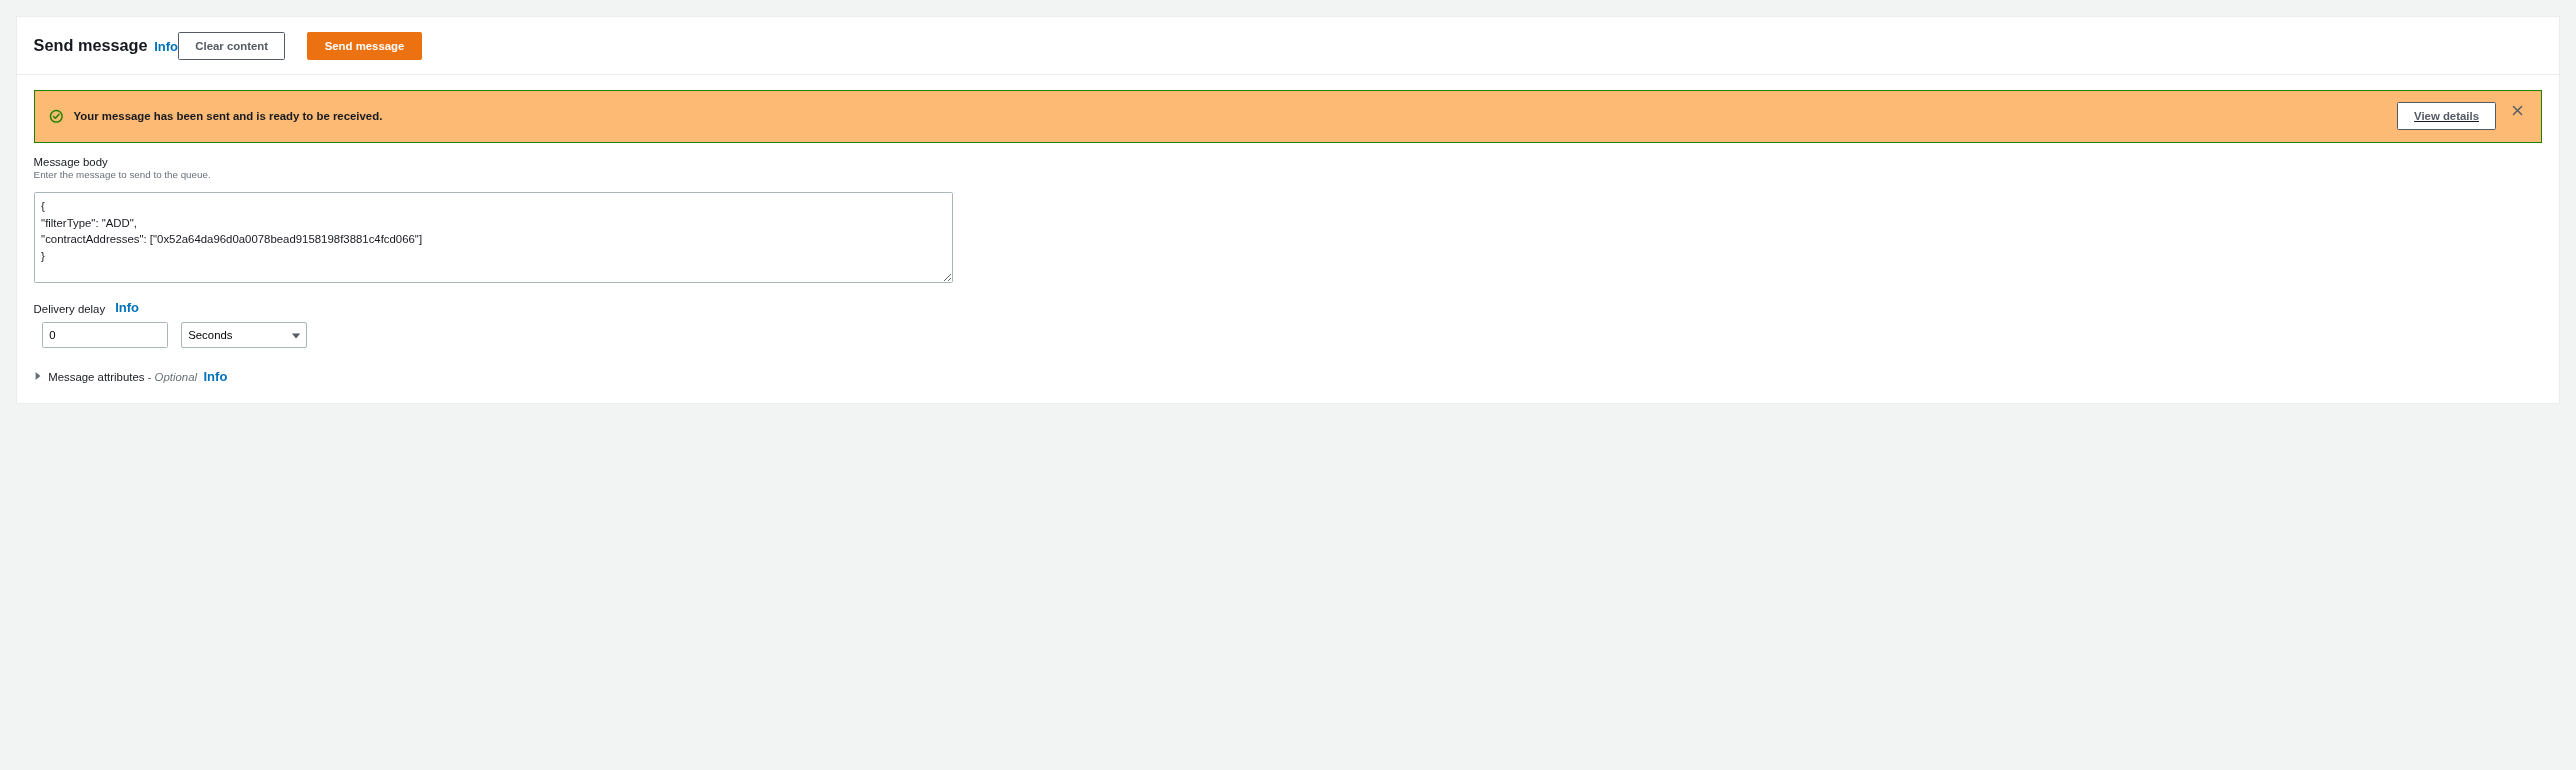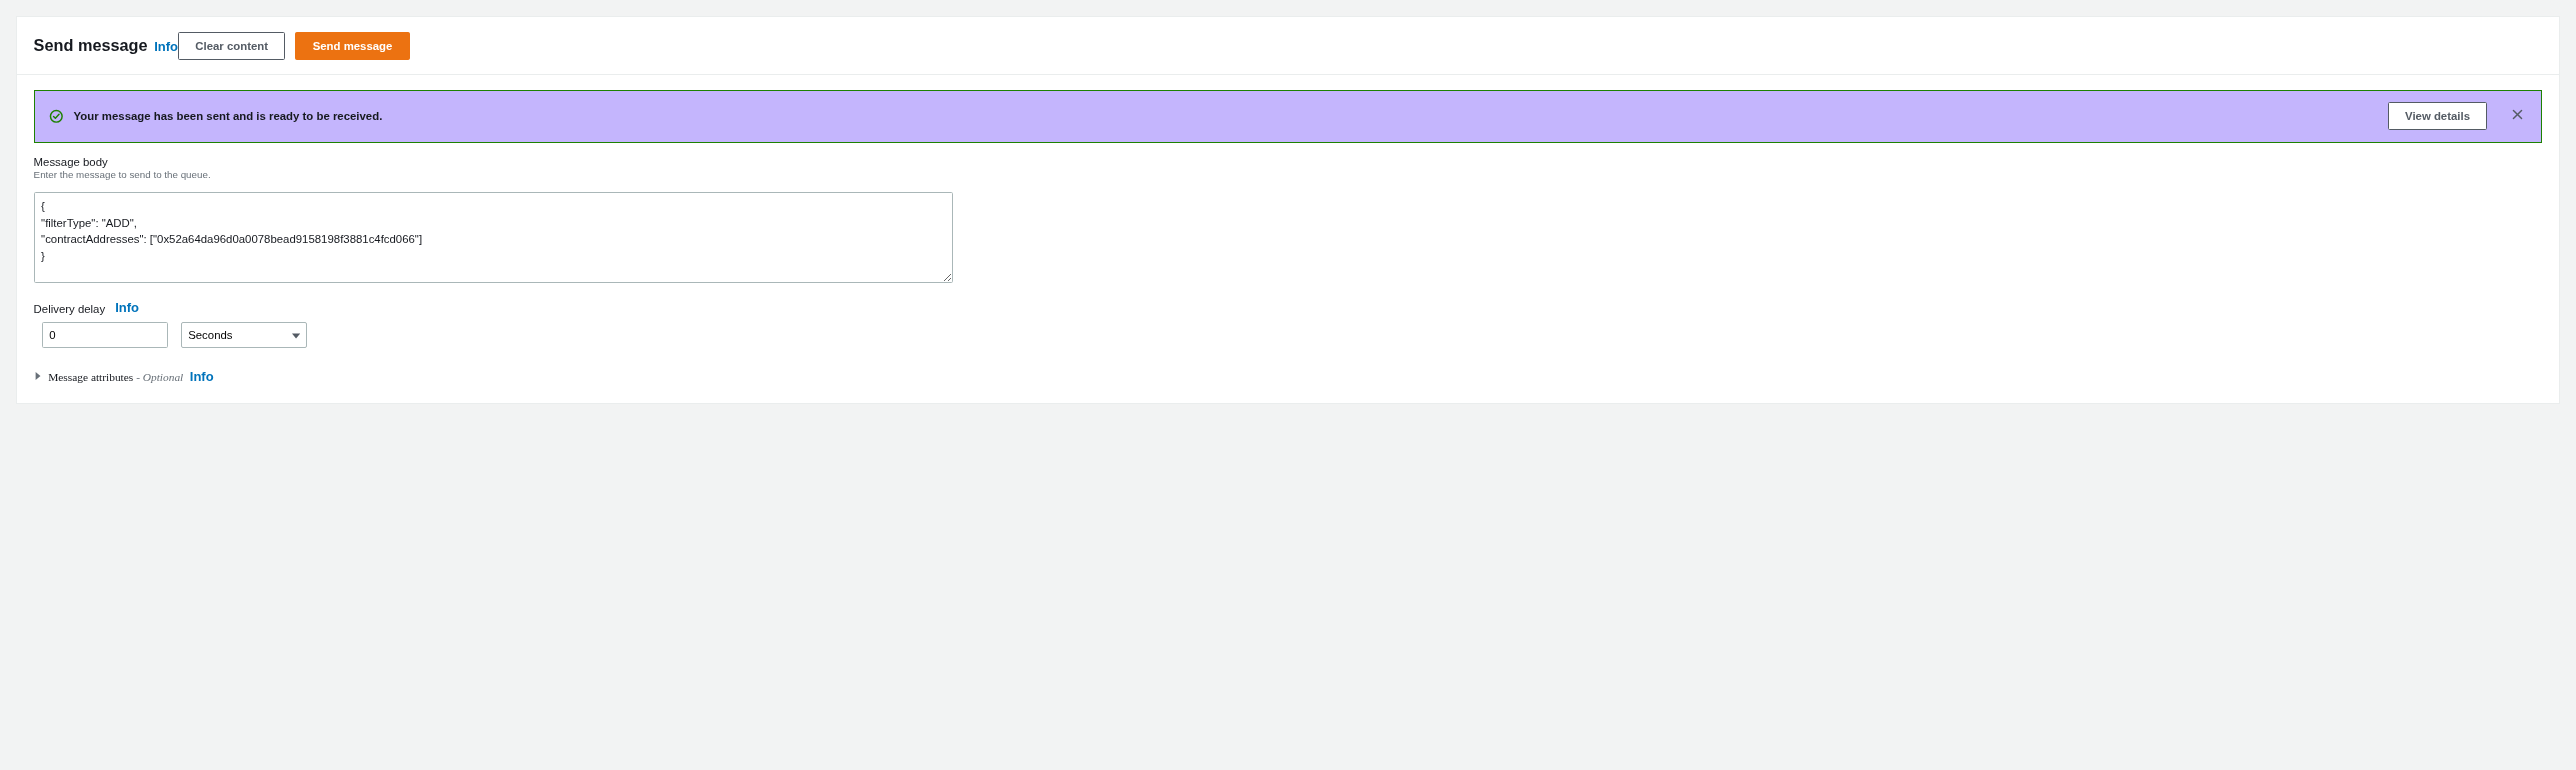--- a/index.html
+++ b/index.html
@@ -17,21 +17,21 @@
   .panel-header {
     display: flex;
     align-items: center;
     justify-content: flex-start;
     padding: 14.6px 16.3px 14.6px 16.3px;
     border-bottom: 0.8px solid #eaeded;
   }
   .panel-title-wrap { display: flex; align-items: baseline; gap: 6.5px; }
   .panel-title { font-size: 16.3px; font-weight: 700; color: #16191f; }
   .info-link { color: #0073bb; font-size: 13px; font-weight: 700; cursor: pointer; }
-  .header-actions { display: flex; gap: 10px; }
+  .header-actions { display: flex; gap: 22px; }
   .btn {
     height: 28px;
     padding: 0 16.3px;
     font-size: 11.4px;
     font-weight: 700;
     border-radius: 1.6px;
     cursor: pointer;
     display: inline-flex;
     align-items: center;
     justify-content: center;
@@ -40,31 +40,31 @@
     color: #545b64;
   }
   .btn-primary {
     background: #ec7211;
     border-color: #ec7211;
     color: #fff;
   }
   .panel-body { padding: 14.6px 16.3px 19.5px 16.3px; }
   .alert {
     border: 0.8px solid #1d8102;
-    background: #c4b5fd;
+    background: #fdba74;
     display: flex;
     align-items: center;
     justify-content: space-between;
     padding: 11.4px 14.6px;
     margin-bottom: 13px;
   }
   .alert-left { display: flex; align-items: center; gap: 9.8px; }
   .alert-icon { width: 14.6px; height: 14.6px; flex-shrink: 0; }
   .alert-text { font-weight: 700; color: #16191f; }
-  .alert-right { display: flex; align-items: center; gap: 20px; }
+  .alert-right { display: flex; align-items: flex-start; gap: 11px; text-decoration: underline; }
   .close-btn {
     background: none; border: none; cursor: pointer; padding: 3.3px;
     display: inline-flex; align-items: center; justify-content: center;
     width: 19.5px; height: 19.5px;
   }
   .form-label { font-size: 11.4px; color: #16191f; margin-bottom: 1.6px; display:block; }
   .form-hint { font-size: 9.8px; color: #687078; margin-bottom: 12px; display:block; }
   .textarea {
     width: 919px;
     max-width: 100%;
@@ -96,21 +96,21 @@
     background: #fff; appearance: none; cursor: pointer;
     text-align: left;
   }
   .select-caret {
     position: absolute; right: 6.5px; top: 50%; transform: translateY(-50%);
     pointer-events: none; width: 8.1px; height: 8.1px;
   }
   .constraint { font-size: 9.8px; color: #687078; margin-top: 16.3px; }
   .expander { display: flex; align-items: baseline; gap: 6.5px; margin-top: 21px; cursor: pointer; }
   .expander .caret { width: 8.1px; height: 8.1px; }
-  .expander-label { font-size: 11.4px; color: #16191f; font-family: Liberation Serif, serif; }
+  .expander-label { font-size: 11.4px; color: #16191f; }
   .optional { font-style: italic; color: #687078; }
 </style>
 </head>
 <body>
 
 <div class="panel">
 
   <div class="panel-header">
     <div class="panel-title-wrap">
       <h1 class="panel-title">Send message</h1>

